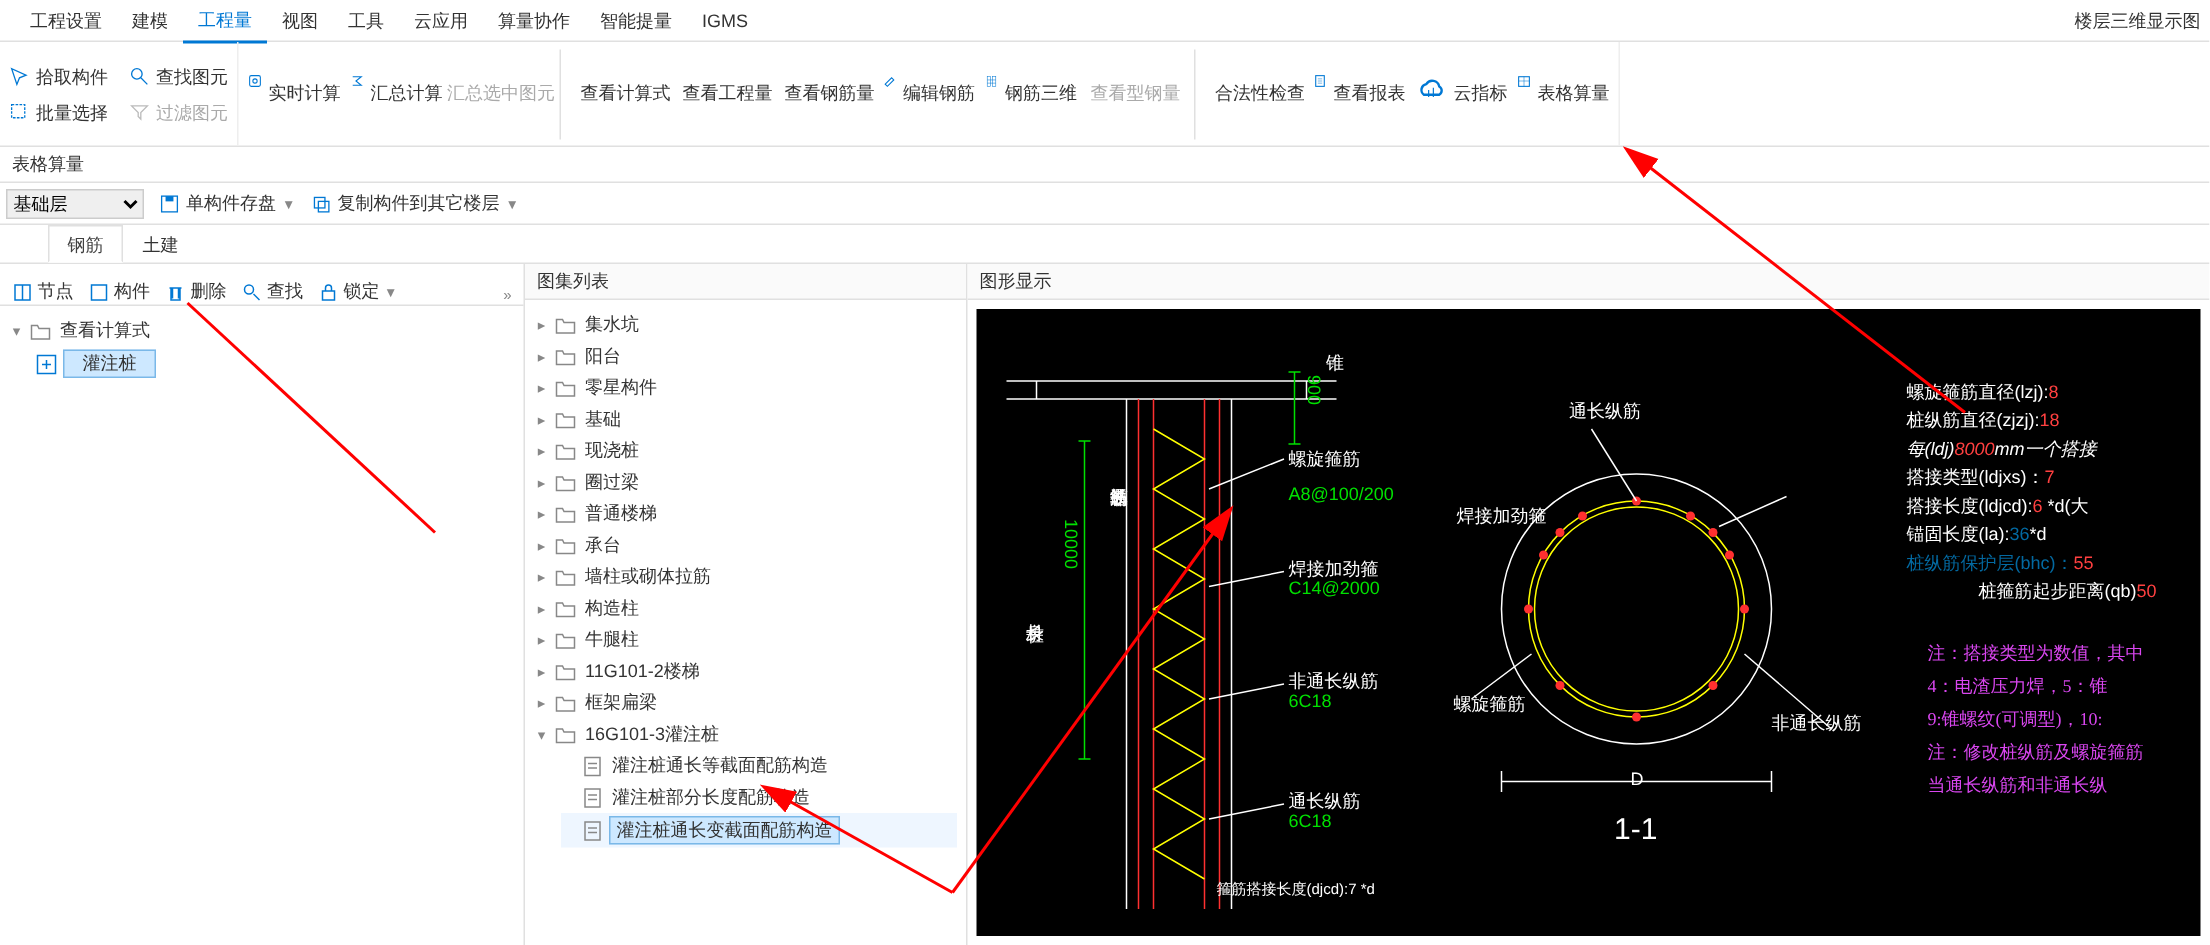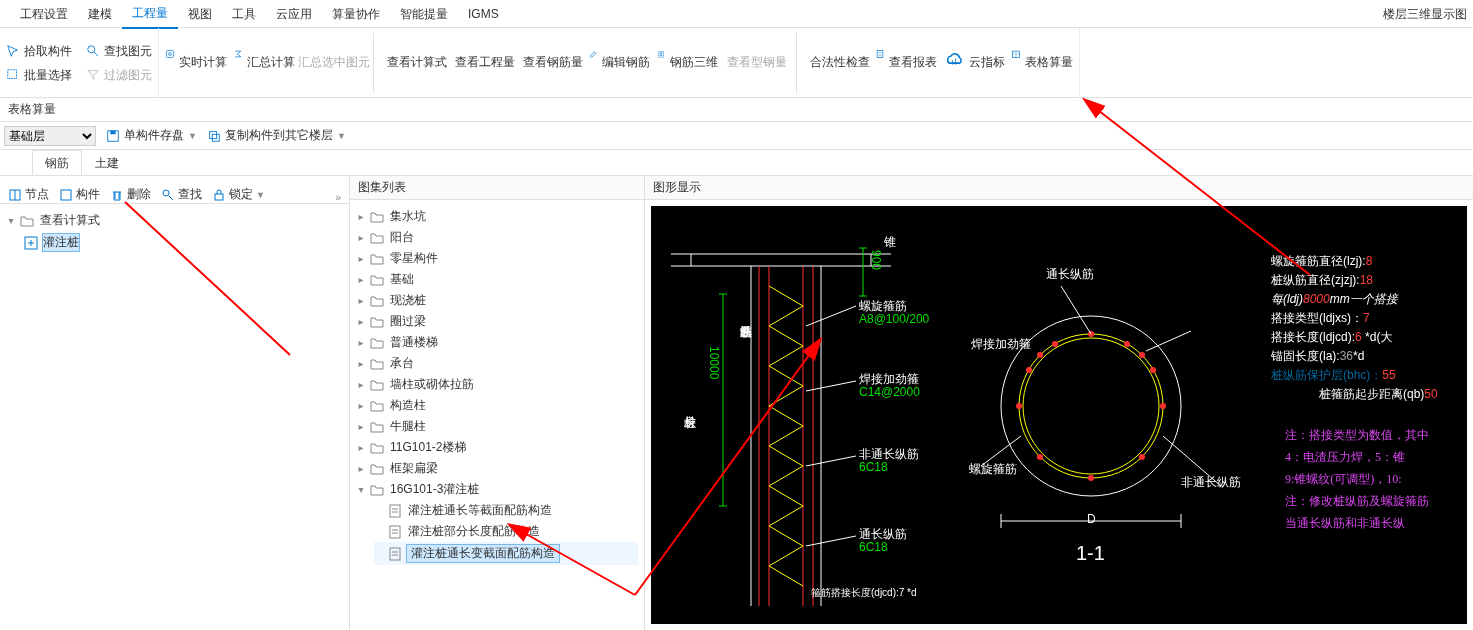--- a/index.html
+++ b/index.html
@@ -44,21 +44,21 @@
 
 .panel-toolbar { height: 28px; display: flex; align-items: flex-end; gap: 10px; padding: 0 8px; border-bottom: 1px solid #e0e0e0; }
 .panel-toolbar .tb-btn { display: flex; align-items: center; gap: 3px; cursor: pointer; }
 .panel-toolbar .tb-btn .ico { width: 14px; height: 14px; }
 
 .tree { padding: 6px; overflow: auto; flex: 1; }
 .tree-item { display: flex; align-items: center; gap: 4px; padding: 2px 0; cursor: pointer; }
 .tree-item .caret { width: 10px; text-align: center; color: #888; font-size: 10px; }
 .tree-item .folder-ico, .tree-item .file-ico { width: 14px; height: 14px; }
 .tree-children { padding-left: 18px; }
-.tree-item.selected > .item-label { background: #cde8ff; border: 1px solid #7ab8e8; padding: 0 0; }
+.tree-item.selected > .item-label { background: #cde8ff; border: 1px solid #7ab8e8; padding: 0 12px; }
 .tree-item.expanded-selected { background: #eef6ff; }
 .item-label { padding: 0 2px; }
 
 .panel-header { height: 24px; padding: 0 8px; border-bottom: 1px solid #e0e0e0; display: flex; align-items: center; background: #fafafa; }
 
 
 .viewport { flex: 1; background: #000; position: relative; overflow: hidden; margin: 6px; }
 .vp-svg { position: absolute; left: 0; top: 0; }
 .vp-text { position: absolute; font-size: 12px; white-space: nowrap; }
 .vp-text.white { color: #fff; }
@@ -610,21 +610,21 @@
 
           <g stroke="#fff">
             <line x1="-90" y1="115" x2="90" y2="115"></line>
             <line x1="-90" y1="108" x2="-90" y2="122"></line>
             <line x1="90" y1="108" x2="90" y2="122"></line>
           </g>
         </g>
       </svg>
 
       <div class="vp-text white" style="left:208px;top:92px">螺旋箍筋</div>
-      <div class="vp-text green" style="left:208px;top:106px">A8@100/200</div>
+      <div class="vp-text green" style="left:208px;top:116px">A8@100/200</div>
       <div class="vp-text white" style="left:208px;top:165px">焊接加劲箍</div>
       <div class="vp-text green" style="left:208px;top:179px">C14@2000</div>
       <div class="vp-text white" style="left:208px;top:240px">非通长纵筋</div>
       <div class="vp-text green" style="left:208px;top:254px">6C18</div>
       <div class="vp-text white" style="left:208px;top:320px">通长纵筋</div>
       <div class="vp-text green" style="left:208px;top:334px">6C18</div>
       <div class="vp-text green vp-vtext" style="left:56px;top:140px">10000</div>
       <div class="vp-text green vp-vtext" style="left:218px;top:44px">900</div>
       <div class="vp-text white vp-vtext" style="left:86px;top:110px">非通长纵筋</div>
       <div class="vp-text white vp-vtext" style="left:30px;top:200px">桩身长</div>
@@ -637,21 +637,21 @@
       <div class="vp-text white" style="left:436px;top:306px">D</div>
       <div class="vp-text white" style="left:425px;top:336px;font-size:20px">1-1</div>
       <div class="vp-text white" style="left:160px;top:380px;font-size:10px">箍筋搭接长度(djcd):7 *d</div>
 
       <div style="position:absolute;left:620px;top:46px;line-height:19px" id="param-block">
           <div class="vp-text" style="position: static;"><span style="color:#fff">螺旋箍筋直径(lzj):</span><span style="color:#ff4040">8</span></div>
           <div class="vp-text" style="position: static;"><span style="color:#fff">桩纵筋直径(zjzj):</span><span style="color:#ff4040">18</span></div>
           <div class="vp-text" style="position: static; font-style: italic;"><span style="color:#fff">每(ldj)</span><span style="color:#ff4040">8000</span><span style="color:#fff">mm一个搭接</span></div>
           <div class="vp-text" style="position: static;"><span style="color:#fff">搭接类型(ldjxs)：</span><span style="color:#ff4040">7</span></div>
           <div class="vp-text" style="position: static;"><span style="color:#fff">搭接长度(ldjcd):</span><span style="color:#ff4040">6</span><span style="color:#fff"> *d(大</span></div>
-          <div class="vp-text" style="position: static;"><span style="color:#fff">锚固长度(la):</span><span style="color:#a3a3a3">36</span><span style="color:#fff">*d</span></div>
+          <div class="vp-text" style="position: static;"><span style="color:#fff">锚固长度(la):</span><span style="color:#0369a1">36</span><span style="color:#fff">*d</span></div>
           <div class="vp-text" style="position: static;"><span style="color:#0369a1">桩纵筋保护层(bhc)：</span><span style="color:#ff4040">55</span></div>
           <div class="vp-text" style="position: static; margin-left: 48px;"><span style="color:#fff">桩箍筋起步距离(qb)</span><span style="color:#ff4040">50</span></div>
         </div>
 
       <div style="position:absolute;left:634px;top:218px;line-height:22px" id="notes-block">
           <div class="vp-text cyan" style="position: static;">注：搭接类型为数值，其中</div>
           <div class="vp-text cyan" style="position: static;">4：电渣压力焊，5：锥</div>
           <div class="vp-text cyan" style="position: static;">9:锥螺纹(可调型)，10:</div>
           <div class="vp-text cyan" style="position: static;">注：修改桩纵筋及螺旋箍筋</div>
           <div class="vp-text cyan" style="position: static;">当通长纵筋和非通长纵</div>

